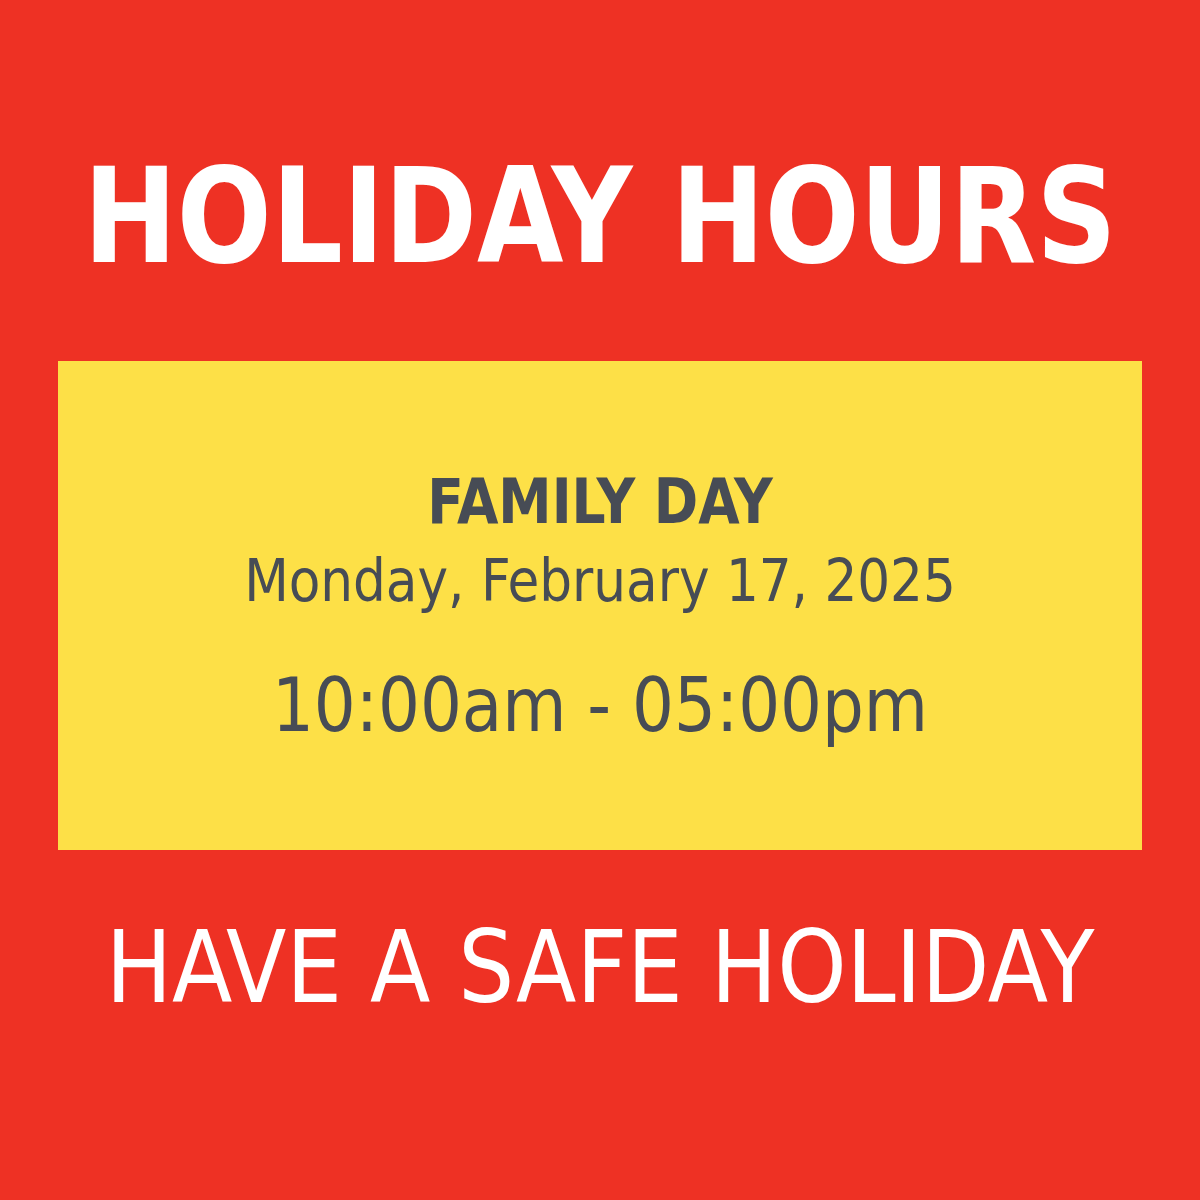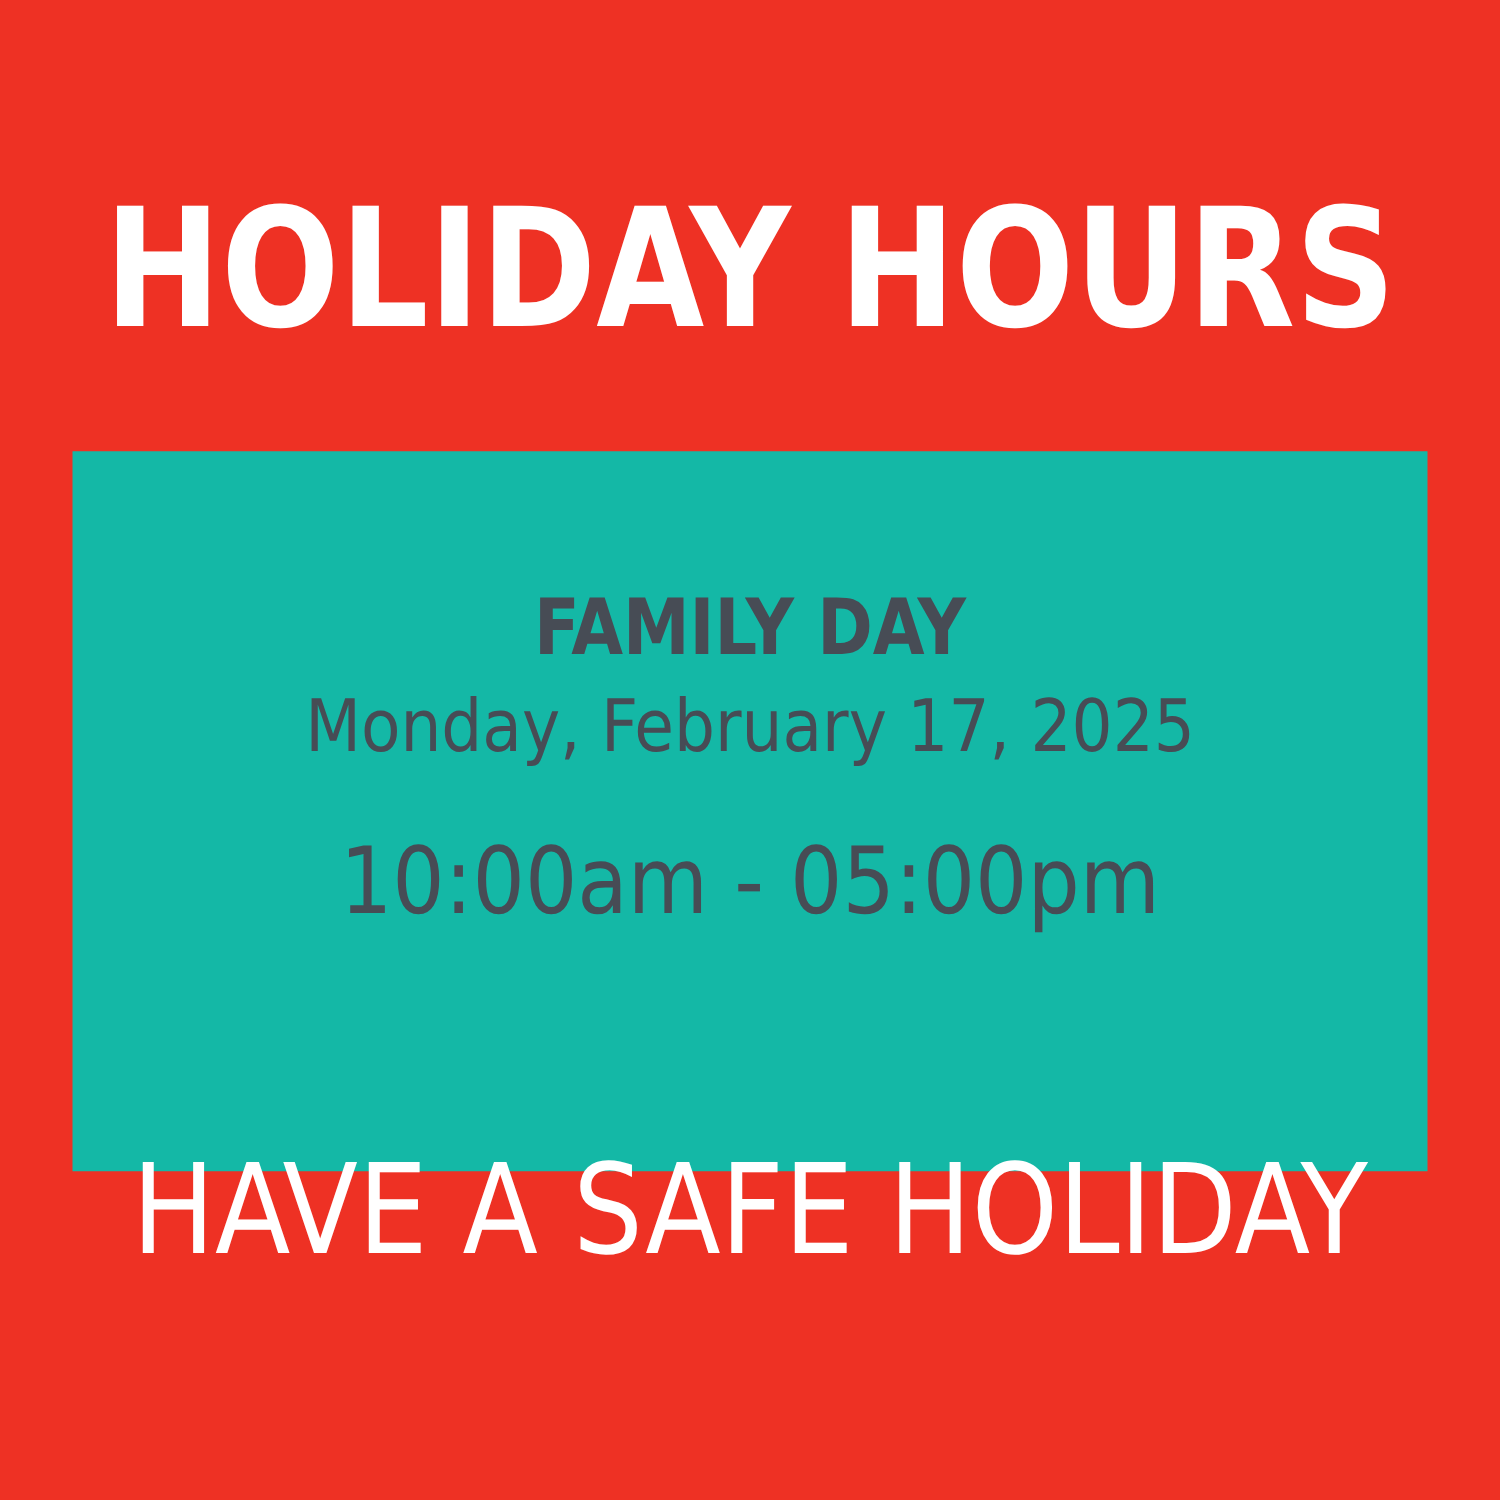--- a/index.html
+++ b/index.html
@@ -41,22 +41,22 @@
     transform-origin: 50% 50%;
     white-space: nowrap;
   }
 
   
   .card {
     position: absolute;
     left: 58px;
     top: 361px;
     width: 1084px;
-    height: 576px;
-    background: #14b8a6;
+    height: 489px;
+    background: #fde047;
     box-sizing: border-box;
   }
 
   .card-inner {
     position: absolute;
     left: 0;
     right: 0;
     top: 108px;
     text-align: center;
   }

